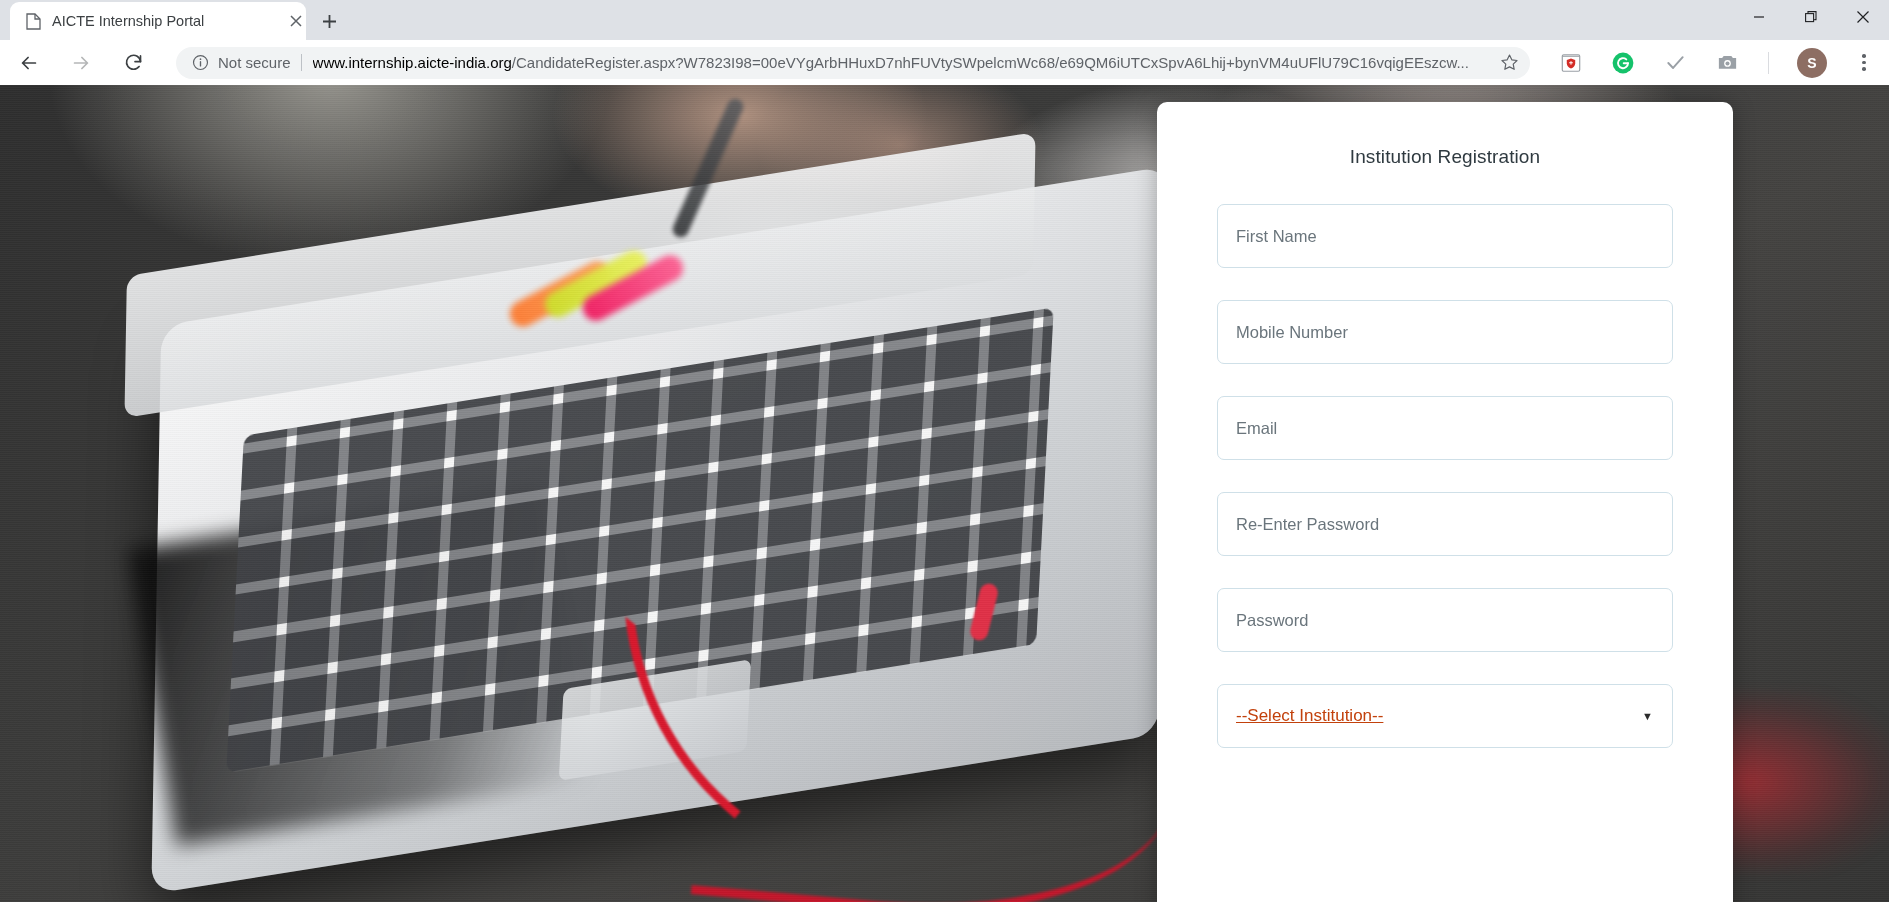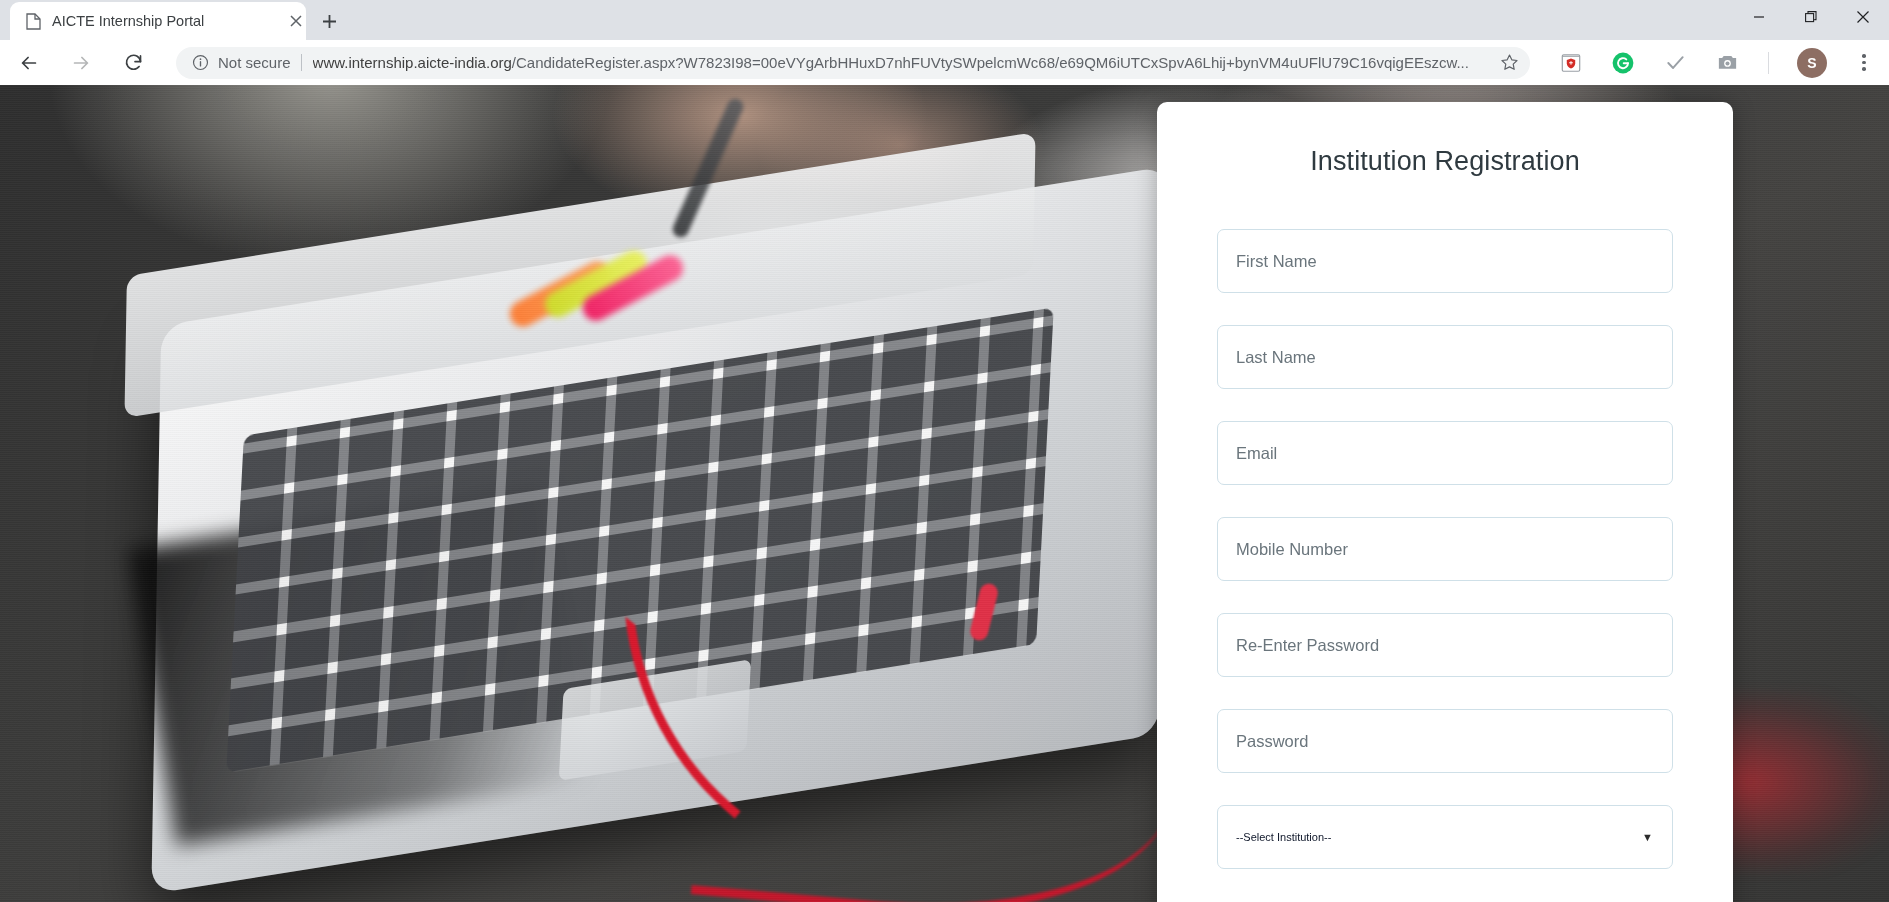--- a/index.html
+++ b/index.html
@@ -133,21 +133,21 @@
     flex: 0 0 1px;
   }
   .omni-url {
     flex: 1 1 auto;
     font-size: 15px;
     white-space: nowrap;
     overflow: hidden;
     color: #5f6368;
     line-height: 32px;
   }
-  .omni-url .u-host { color: #404040; }
+  .omni-url .u-host { color: #000000; }
   .omni-star {
     flex: 0 0 30px;
     width: 30px; height: 30px;
     display: flex; align-items: center; justify-content: center;
     color: #5f6368;
   }
 
   .ext-btn {
     width: 34px; height: 34px;
     display: flex; align-items: center; justify-content: center;
@@ -350,25 +350,25 @@
     top: 17px;
     width: 576px;
     min-height: 820px;
     background: #ffffff;
     border-radius: 10px 10px 0 0;
     box-shadow: 0 2px 22px rgba(0,0,0,0.28);
     padding: 44px 60px 40px 60px;
   }
   .reg-title {
     text-align: center;
-    font-size: 27px;
+    font-size: 19px;
     font-weight: normal;
     color: #2f3a40;
     letter-spacing: 0.1px;
-    margin-bottom: 52px;
+    margin-bottom: 36px;
   }
   .field {
     position: relative;
     width: 456px;
     height: 64px;
     border: 1px solid #cfe0e8;
     border-radius: 7px;
     background: #ffffff;
     margin-bottom: 32px;
     display: flex;
@@ -382,22 +382,23 @@
     background: transparent;
     font-family: "Liberation Sans", sans-serif;
     font-size: 16.5px;
     color: #3c474d;
   }
   .field-input::placeholder { color: #6a757c; opacity: 1; }
 
   .field.select-field { padding-right: 16px; }
   .select-value {
     flex: 1 1 auto;
-    font-size: 11px;
-    color: #0f172a;
+    font-size: 17px;
+    color: #c2410c;
+    text-decoration: underline;
   }
   .select-caret {
     flex: 0 0 14px;
     font-size: 11px;
     color: #2b2b2b;
     line-height: 1;
   }
 </style>
 </head>
 <body>
@@ -539,27 +540,24 @@
       <div class="photo-grain"></div>
     </div>
 
     <div class="reg-card">
       <h1 class="reg-title">Institution Registration</h1>
 
       <div class="field">
         <input class="field-input" type="text" placeholder="First Name" style="">
       </div>
       <div class="field">
-        <input class="field-input" type="text" placeholder="Last Name" style="">
+        <input class="field-input" type="text" placeholder="Mobile Number" style="">
       </div>
       <div class="field">
         <input class="field-input" type="text" placeholder="Email" style="">
-      </div>
-      <div class="field">
-        <input class="field-input" type="text" placeholder="Mobile Number" style="">
       </div>
       <div class="field">
         <input class="field-input" type="text" placeholder="Re-Enter Password" style="">
       </div>
       <div class="field">
         <input class="field-input" type="text" placeholder="Password" style="">
       </div>
 
       <div class="field select-field">
         <span class="select-value">--Select Institution--</span>

